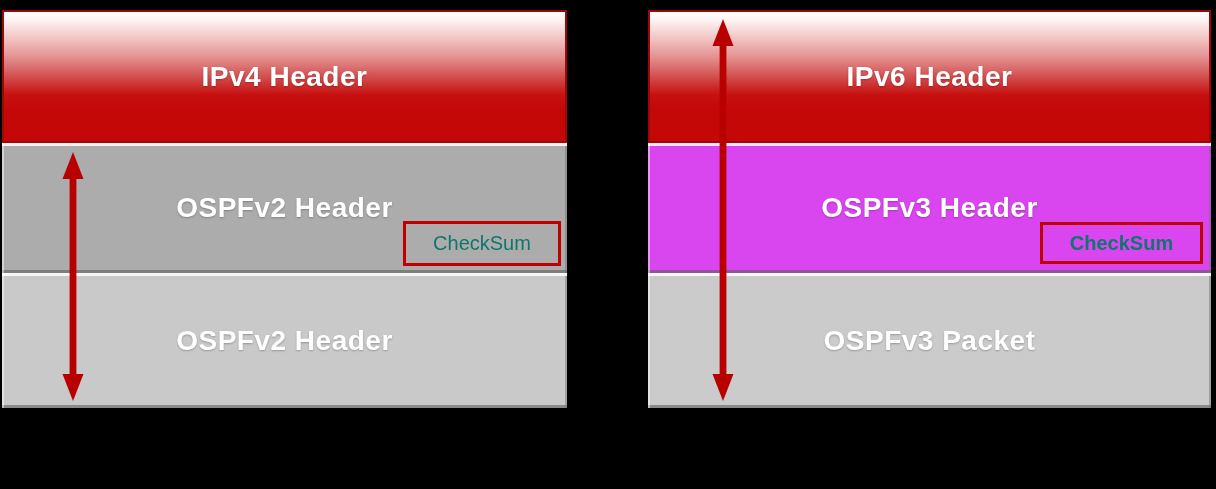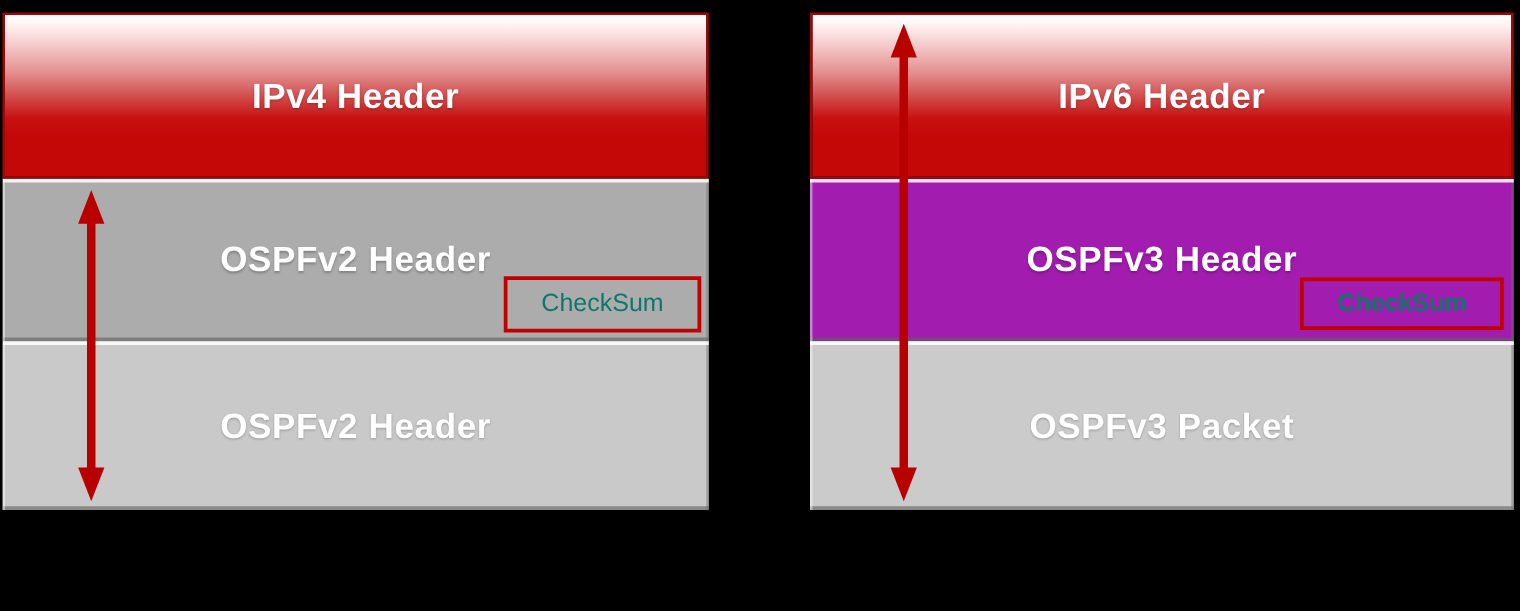--- a/index.html
+++ b/index.html
@@ -58,21 +58,21 @@
   .block--gray2 { top: 263px; height: 135px; }
   .bevel {
     box-shadow:
       inset 0 3px 0 rgba(255,255,255,0.85),
       inset 2px 0 0 rgba(255,255,255,0.45),
       inset -2px 0 0 rgba(110,110,110,0.45),
       inset 0 -3px 0 rgba(95,95,95,0.6);
   }
   .diagram--left  .block--gray1 { background: #acacac; }
   .diagram--left  .block--gray2 { background: #c9c9c9; }
-  .diagram--right .block--gray1 { background: #a21caf; }
+  .diagram--right .block--gray1 { background: #d946ef; }
   .diagram--right .block--gray2 { background: #cbcbcb; }
 
   
   .cov-arrow {
     position: absolute;
     fill: #b80000;
     pointer-events: none;
   }
   .diagram--left  .cov-arrow { left: 59px; top: 142px; }
   .diagram--right .cov-arrow { left: 63px; top: 9px; }

